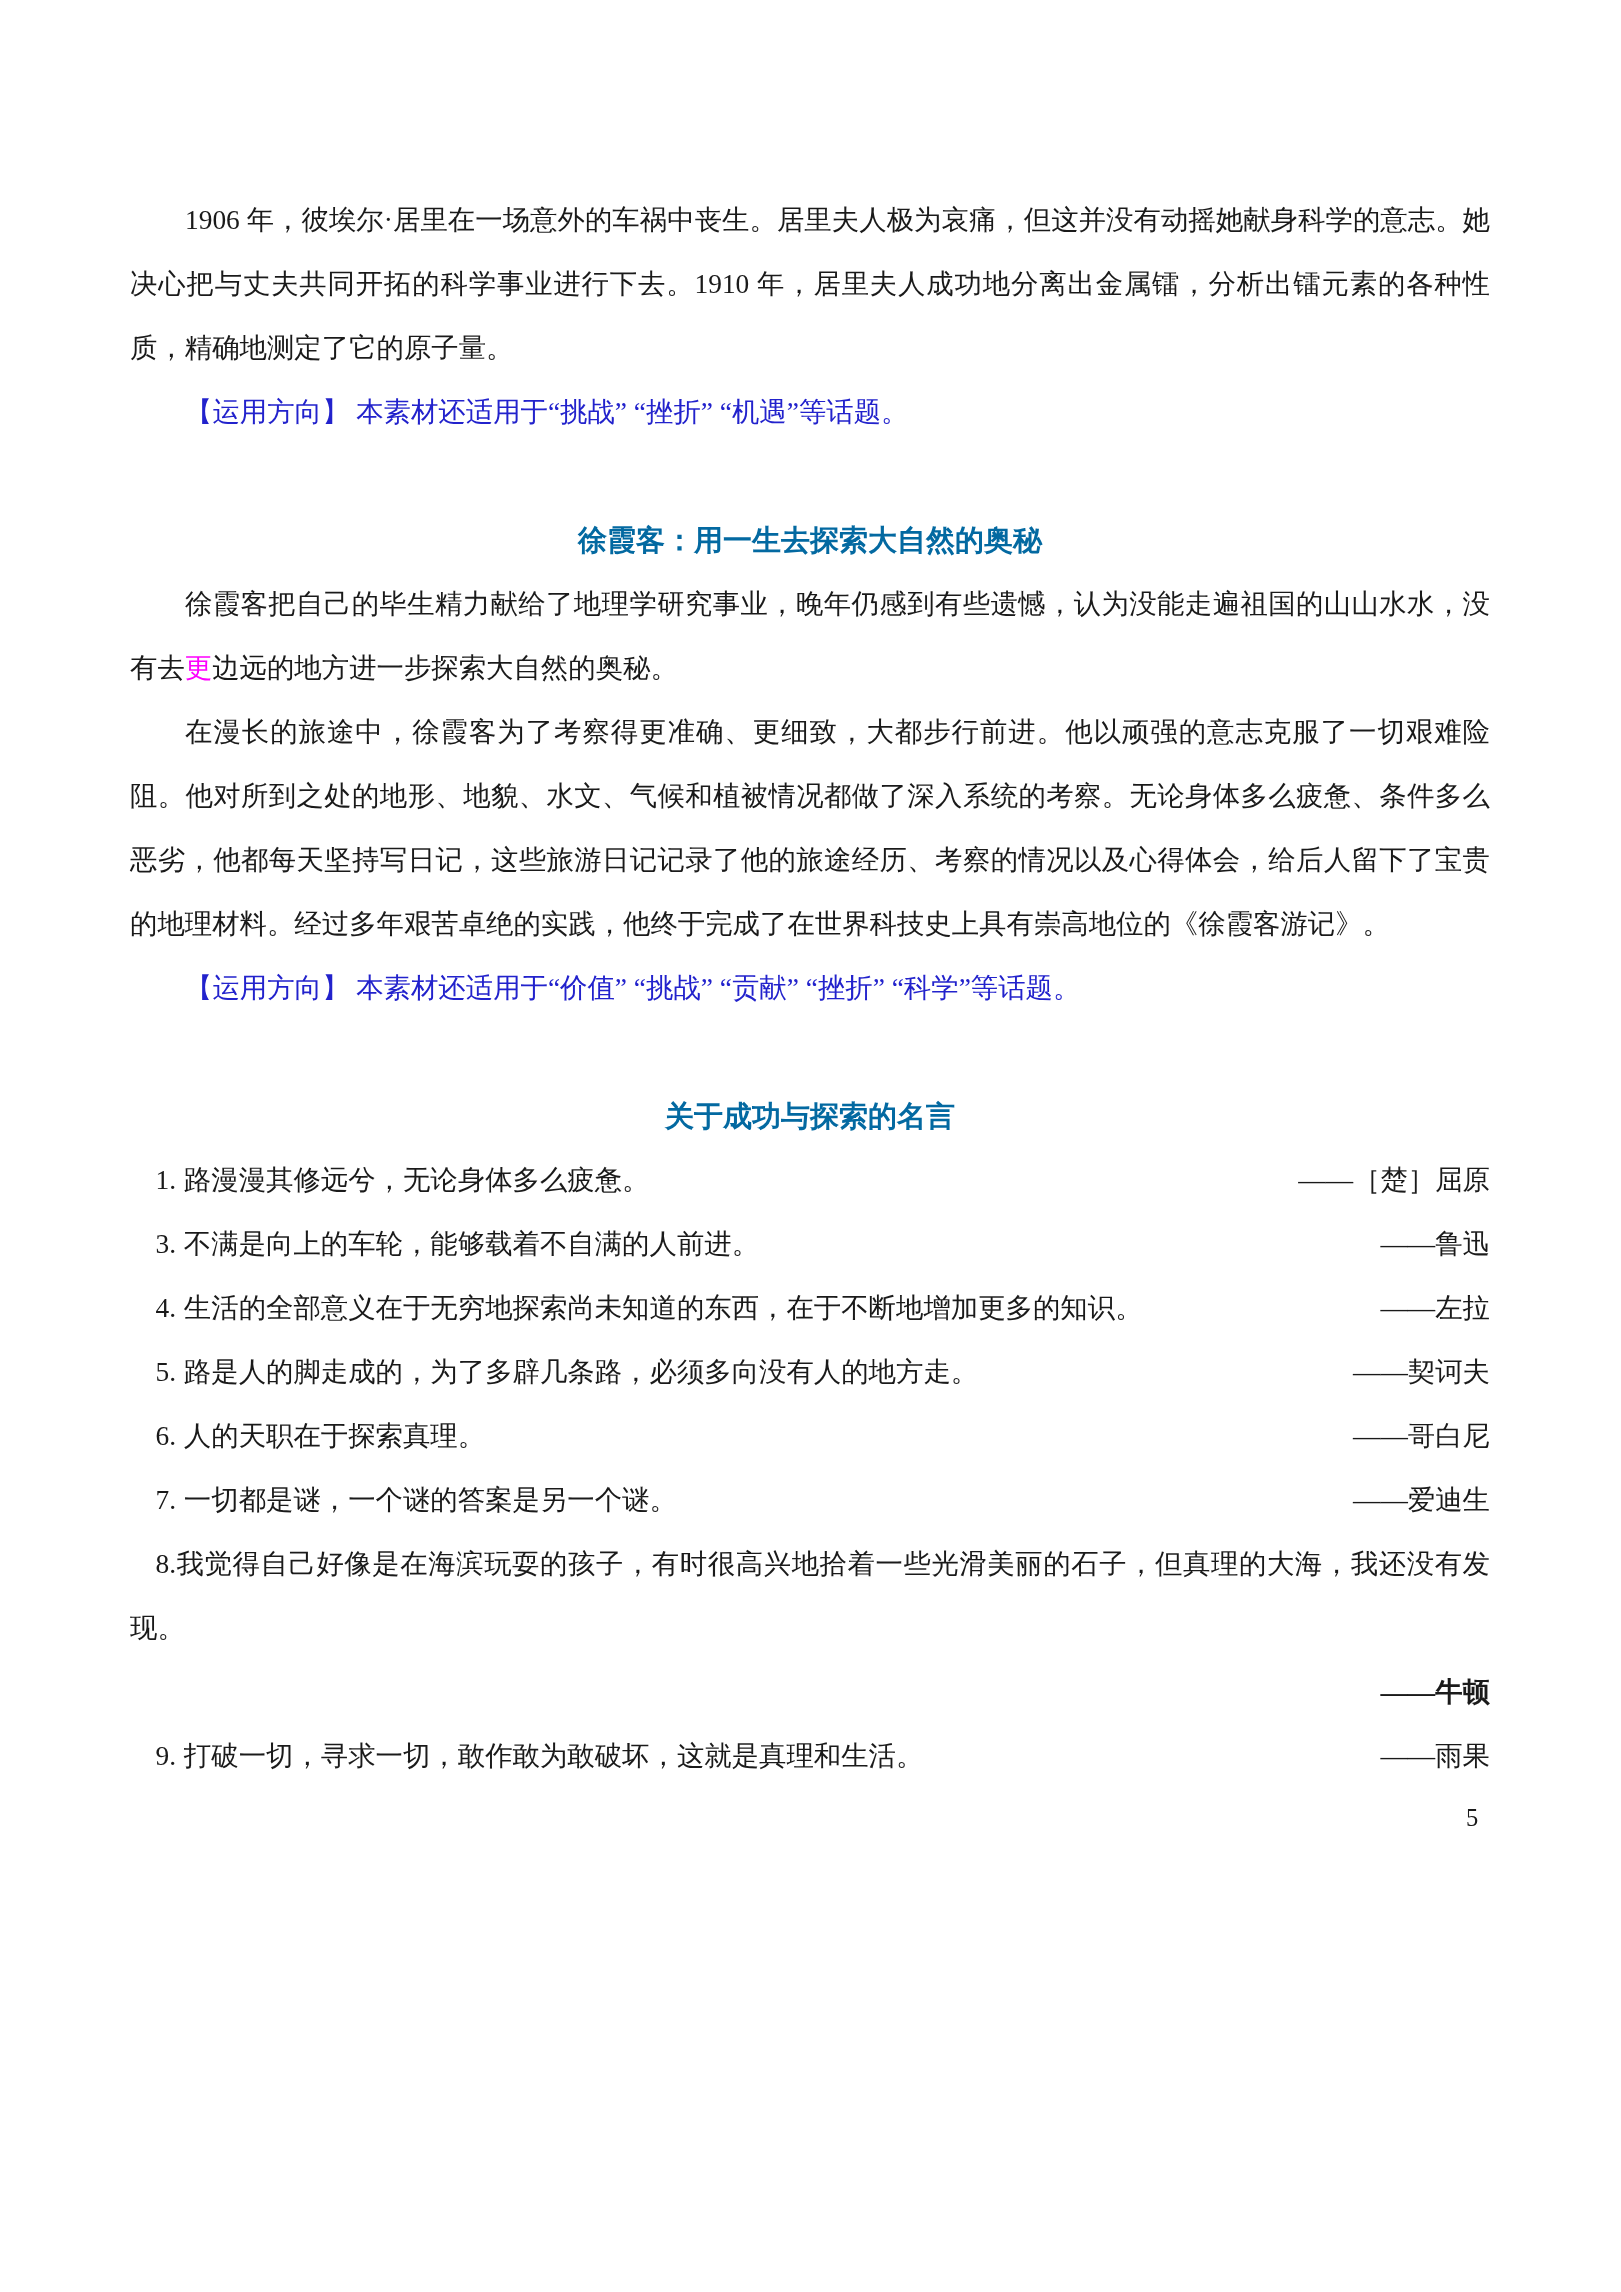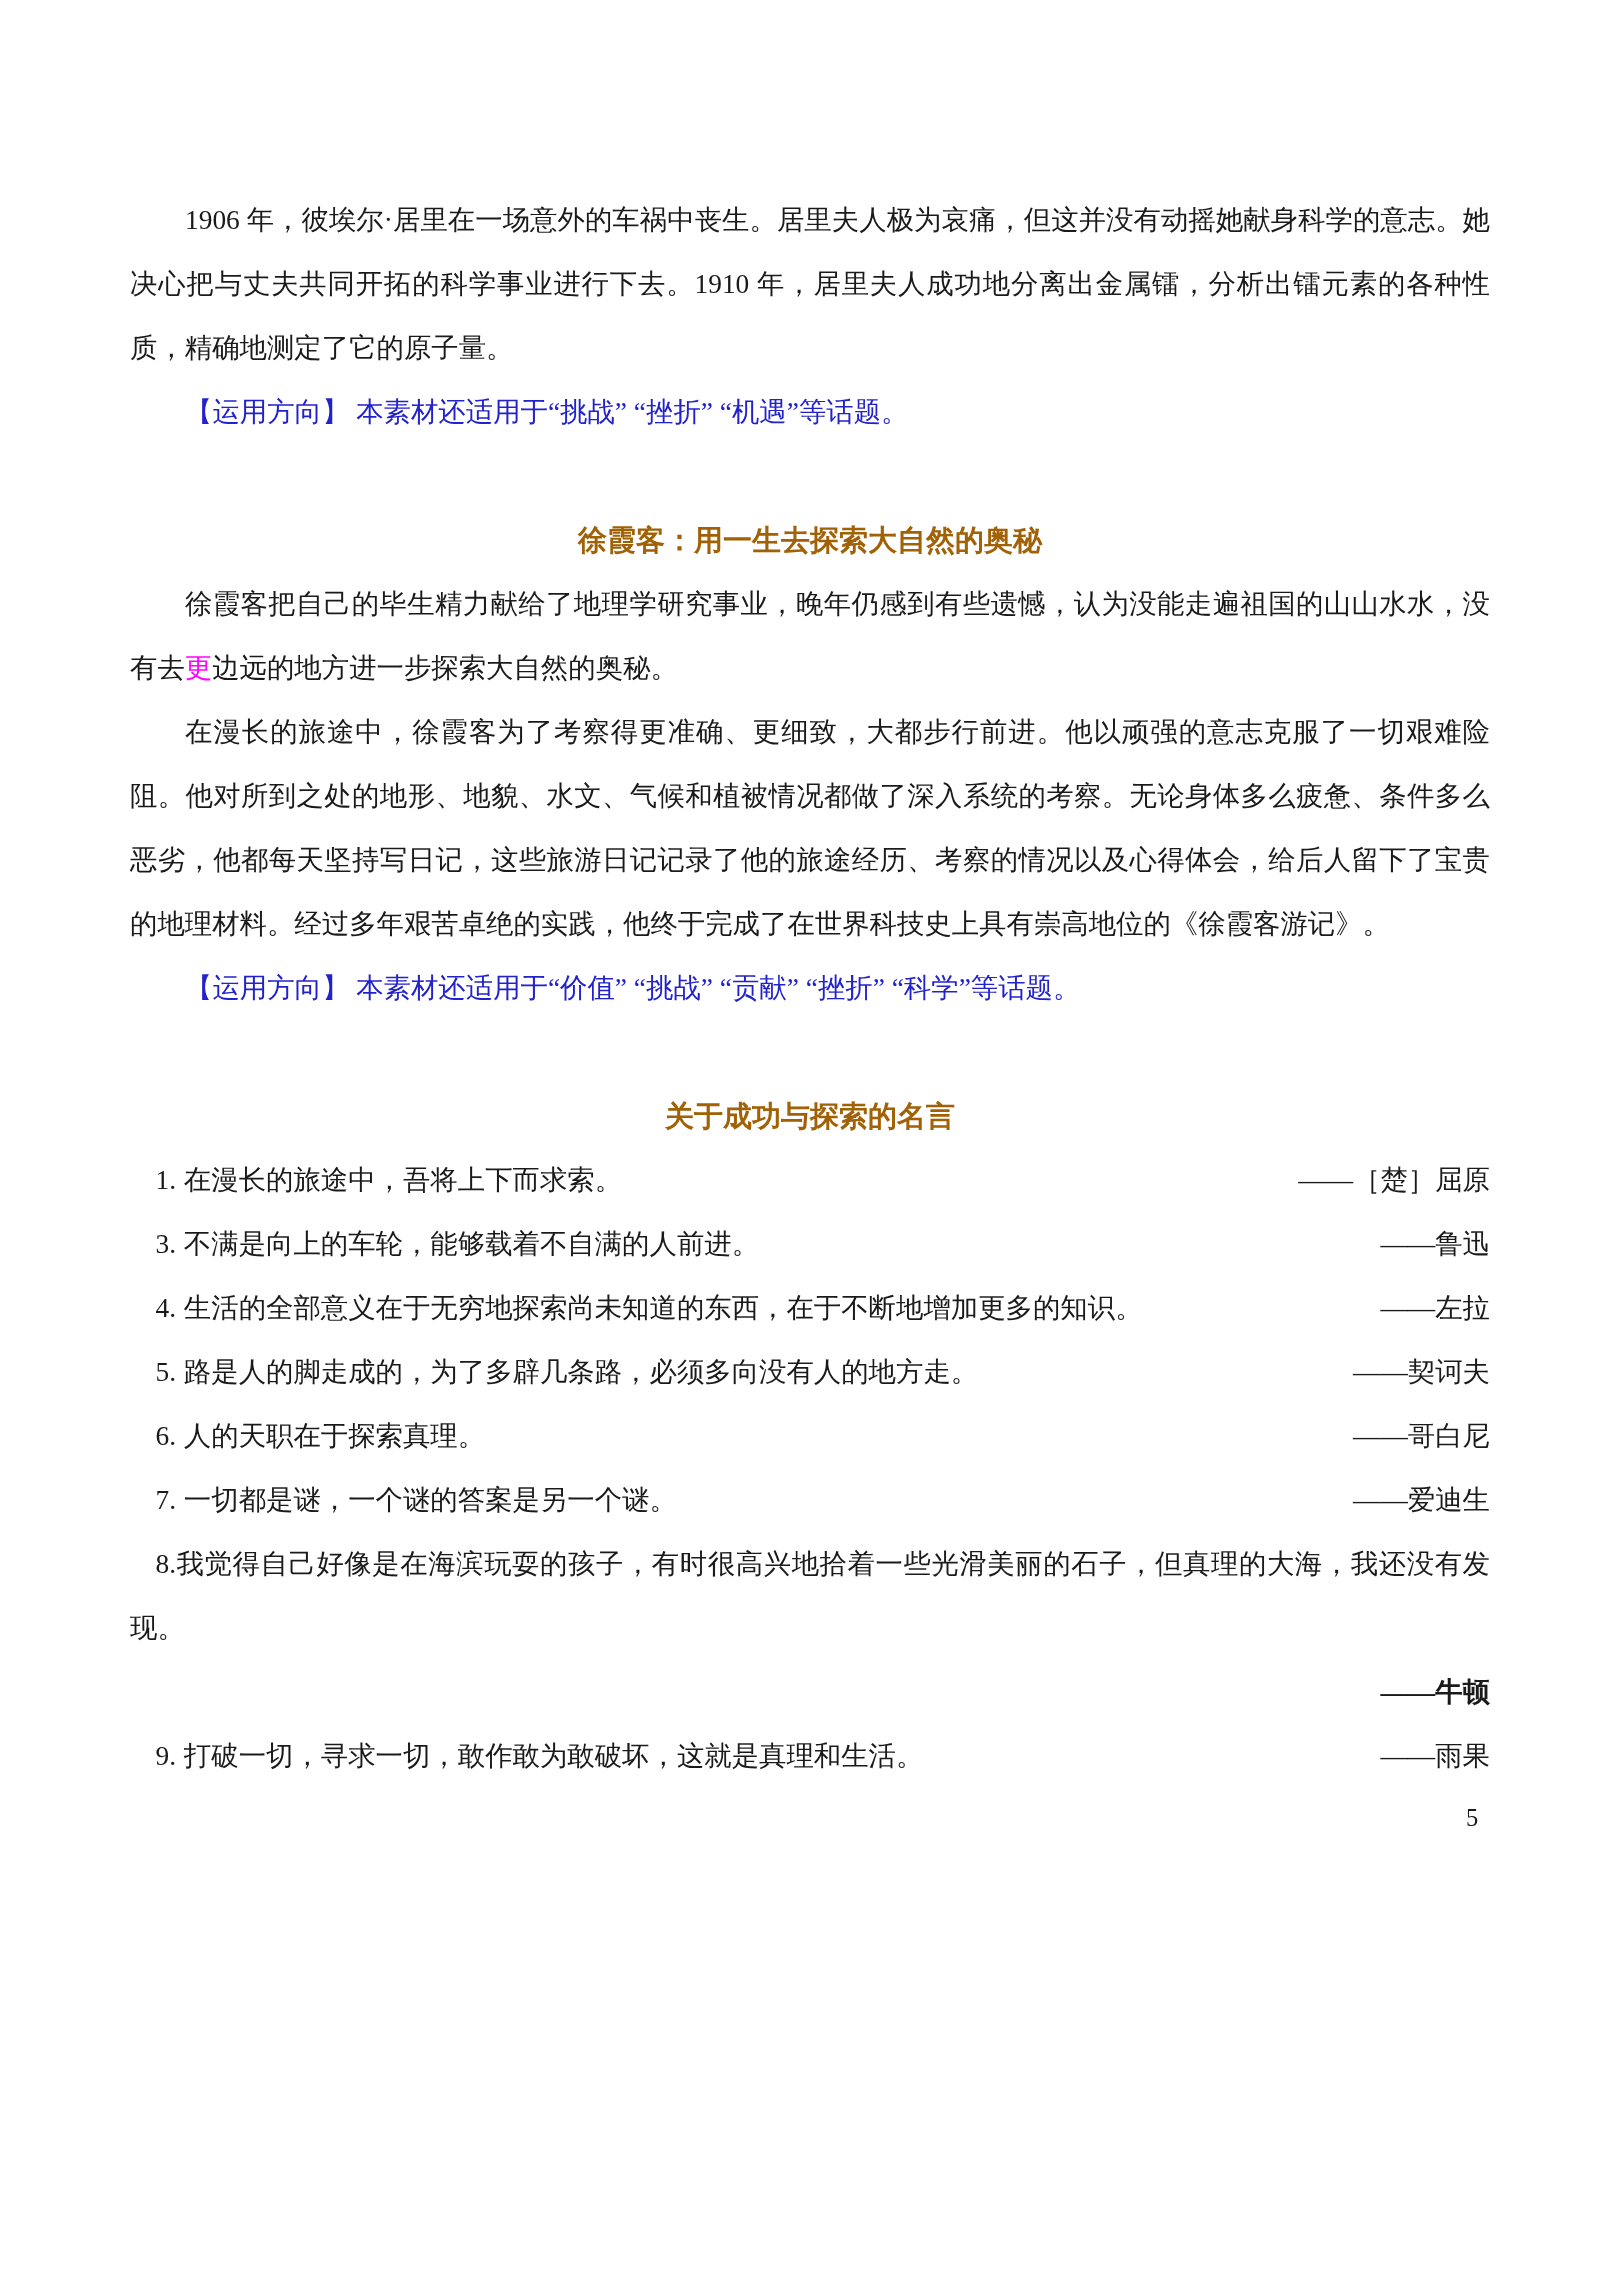--- a/index.html
+++ b/index.html
@@ -28,21 +28,21 @@
     color: var(--accent_blue, #2222cc);
     text-indent: 55px;
   }
   .section-title {
     margin: 64px 0 0 0;
     font-family: "Liberation Sans", "DejaVu Sans", sans-serif;
     font-weight: 700;
     font-size: 29px;
     line-height: 64px;
     text-align: center;
-    color: #a16207;
+    color: #0369a1;
   }
   .quote-row {
     display: flex;
     justify-content: space-between;
     align-items: baseline;
     padding-left: 25.5px;
   }
   .quote-row .q-num { margin-right: 7.8px; }
   .quote-row .q-text { white-space: nowrap; }
   .quote-row .q-attr { white-space: nowrap; }
@@ -72,21 +72,21 @@
     <span>徐霞客把自己的毕生精力献给了地理学研究事业，晚年仍感到有些遗憾，认为没能走遍祖国的山山水水，没有去</span><span class="highlight-char">更</span><span>边远的地方进一步探索大自然的奥秘。</span>
   </p>
 
   <p class="body-para">在漫长的旅途中，徐霞客为了考察得更准确、更细致，大都步行前进。他以顽强的意志克服了一切艰难险阻。他对所到之处的地形、地貌、水文、气候和植被情况都做了深入系统的考察。无论身体多么疲惫、条件多么恶劣，他都每天坚持写日记，这些旅游日记记录了他的旅途经历、考察的情况以及心得体会，给后人留下了宝贵的地理材料。经过多年艰苦卓绝的实践，他终于完成了在世界科技史上具有崇高地位的《徐霞客游记》。</p>
 
   <p class="usage-note">【运用方向】 本素材还适用于“价值” “挑战” “贡献” “挫折” “科学”等话题。</p>
 
   <h2 class="section-title">关于成功与探索的名言</h2>
 
   <div class="quote-row">
-    <span class="q-text"><span class="q-num">1.</span><span>在漫长的旅途中，吾将上下而求索。</span></span>
+    <span class="q-text"><span class="q-num">1.</span><span>路漫漫其修远兮，无论身体多么疲惫。</span></span>
     <span class="q-attr">——［楚］屈原</span>
   </div>
 
 
   <div class="quote-row">
     <span class="q-text"><span class="q-num">3.</span><span>不满是向上的车轮，能够载着不自满的人前进。</span></span>
     <span class="q-attr">——鲁迅</span>
   </div>
 
   <div class="quote-row">

